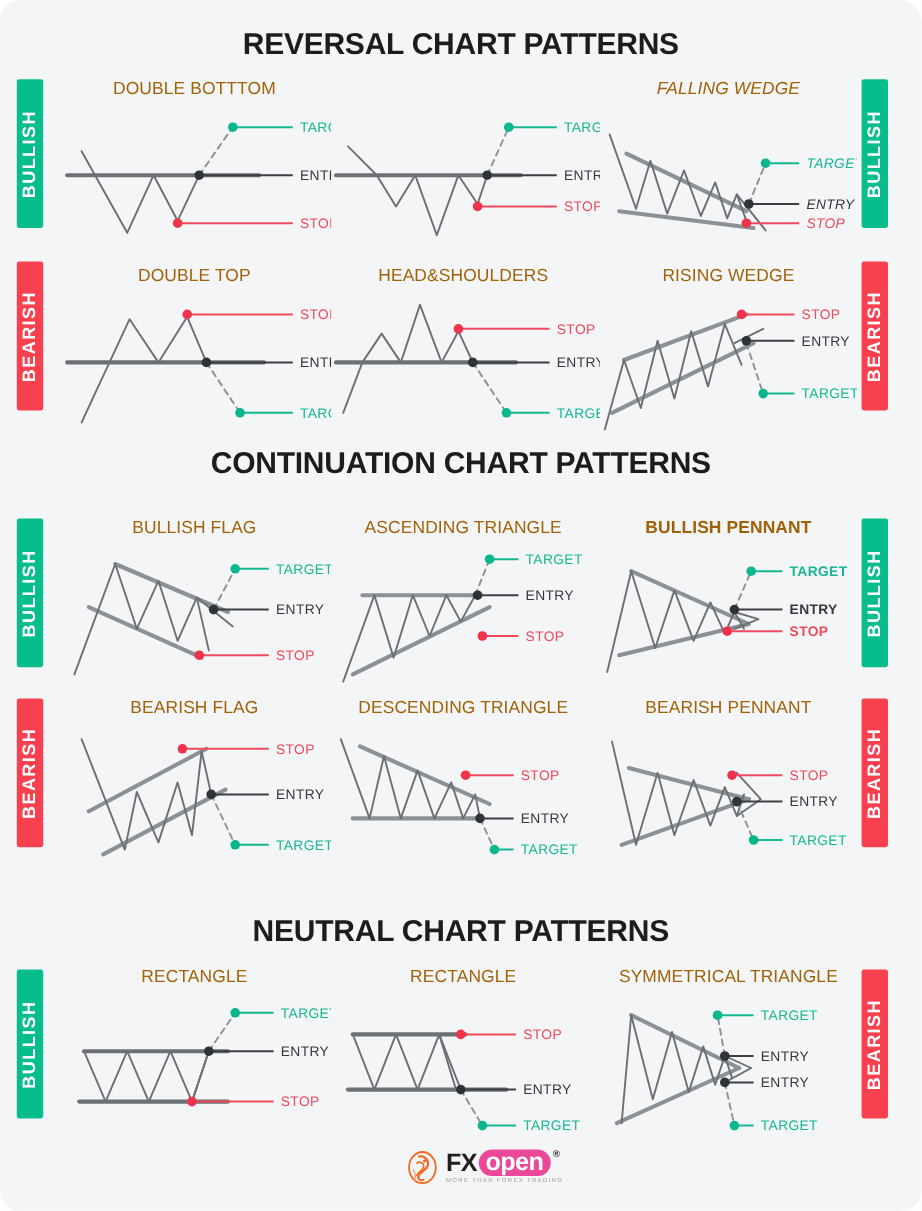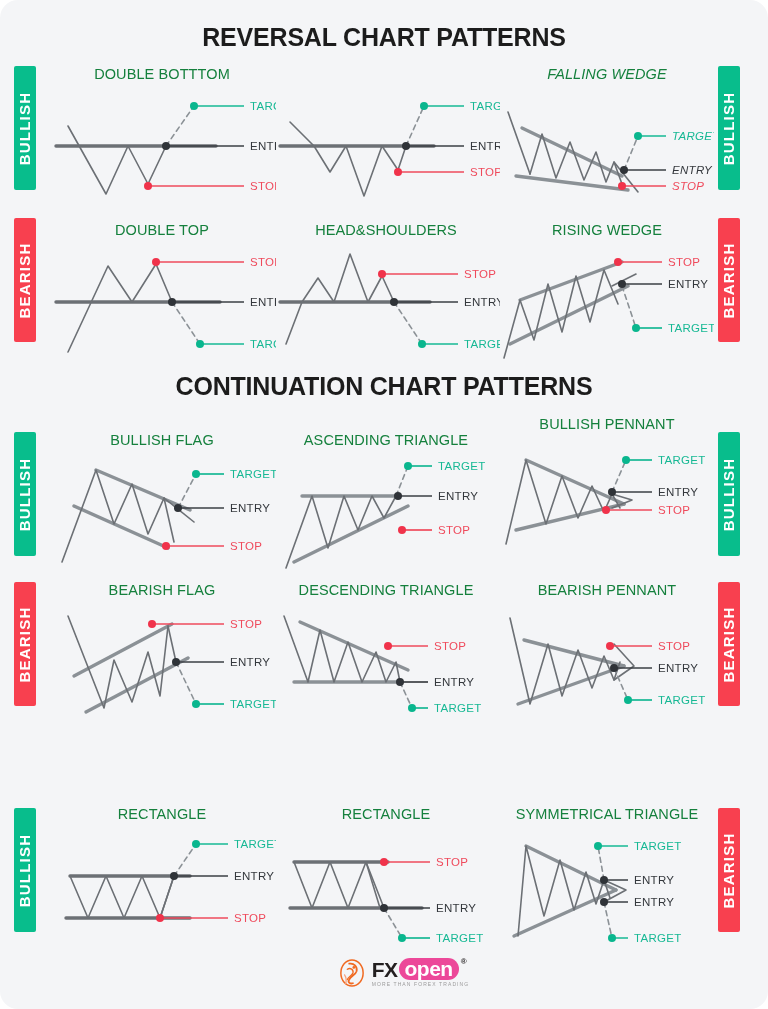--- a/index.html
+++ b/index.html
@@ -47,21 +47,21 @@
   }
   .rail.bull{background:#08bd8c;}
   .rail.bear{background:#f8404f;}
 
   
   .cell{position:absolute;}
   .cell .ptitle{
     position:absolute;top:0;left:0;width:100%;
     text-align:center;
     font-size:14.5px;
-    color:#15803d;
+    color:#a16207;
     letter-spacing:0.1px;
     white-space:nowrap;
   }
   .cell svg{position:absolute;top:18px;left:0;display:block;}
 
   
   .zig{fill:none;stroke:#6c7075;stroke-width:1.6;stroke-linecap:round;stroke-linejoin:round;}
   .trend{fill:none;stroke:#8b9196;stroke-width:3.4;stroke-linecap:round;}
   .lvl{fill:none;stroke:#6c7075;stroke-width:3.4;stroke-linecap:round;}
   .lead-entry{stroke:#3b3f44;stroke-width:1.7;fill:none;}
@@ -281,21 +281,21 @@
       <text class="lbl target" x="166" y="20">TARGET</text>
       <line class="lead-entry" x1="126" y1="46" x2="160" y2="46"></line>
       <circle class="dot-entry" cx="126" cy="46" r="4"></circle>
       <text class="lbl entry" x="166" y="50">ENTRY</text>
       <line class="lead-stop" x1="130" y1="80" x2="160" y2="80"></line>
       <circle class="dot-stop" cx="130" cy="80" r="4"></circle>
       <text class="lbl stop" x="166" y="84">STOP</text>
     </svg>
   </div>
 
-  <div class="cell" style="left:500px;top:416px;width:214px;height:140px;">
+  <div class="cell" style="left:500px;top:432px;width:214px;height:140px;font-weight:bold;">
     <div class="ptitle">BULLISH PENNANT</div>
     <svg width="214" height="122" viewBox="0 0 214 122">
       <line class="trend" x1="26" y1="26" x2="124" y2="70"></line>
       <line class="trend" x1="16" y1="96" x2="124" y2="70"></line>
       <polyline class="zig" points="6,110 26,26 46,90 62,42 78,84 92,52 104,78 112,60 120,74"></polyline>
       <polyline class="zig" points="112,60 132,66 112,74"></polyline>
       <path class="dash" d="M112,58 L126,26"></path>
       <line class="lead-target" x1="126" y1="26" x2="152" y2="26"></line>
       <circle class="dot-target" cx="126" cy="26" r="4"></circle>
       <text class="lbl target" x="158" y="30">TARGET</text>
@@ -360,20 +360,21 @@
       <text class="lbl stop" x="158" y="50">STOP</text>
       <line class="lead-entry" x1="114" y1="68" x2="152" y2="68"></line>
       <circle class="dot-entry" cx="114" cy="68" r="4"></circle>
       <text class="lbl entry" x="158" y="72">ENTRY</text>
       <line class="lead-target" x1="128" y1="100" x2="152" y2="100"></line>
       <circle class="dot-target" cx="128" cy="100" r="4"></circle>
       <text class="lbl target" x="158" y="104">TARGET</text>
     </svg>
   </div>
 
+  <div class="section-title" id="title-neutral">NEUTRAL CHART PATTERNS</div>
 
   <div class="rail bull" style="left:14px;top:808px;height:124px;">
     <span>BULLISH</span>
   </div>
   <div class="rail bear" style="left:718px;top:808px;height:124px;">
     <span>BEARISH</span>
   </div>
 
   <div class="cell" style="left:48px;top:806px;width:228px;height:140px;">
     <div class="ptitle">RECTANGLE</div>

